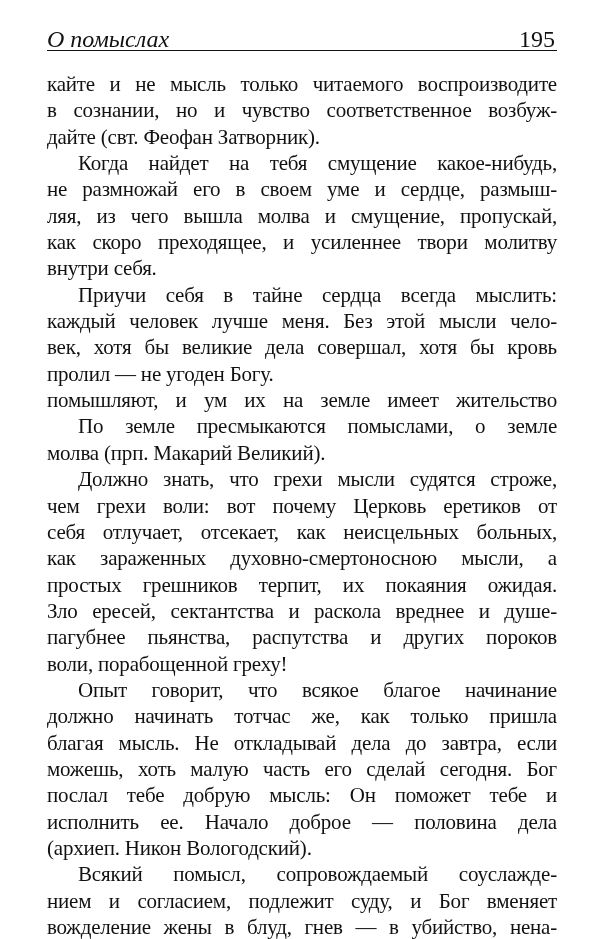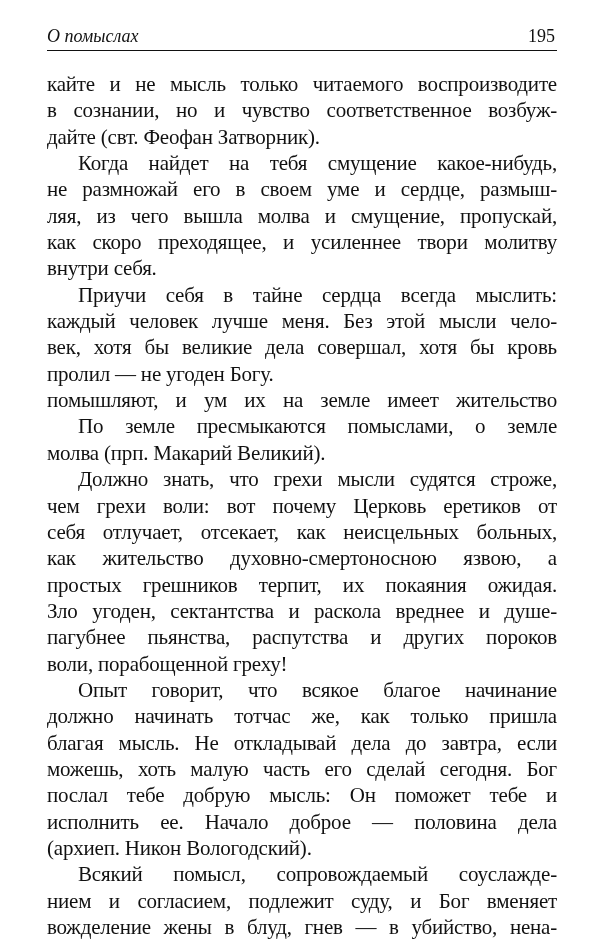--- a/index.html
+++ b/index.html
@@ -21,21 +21,21 @@
       top: 0;
       width: 510px;
     }
     .running-head {
       position: absolute;
       top: 20px;
       left: 0;
       width: 510px;
       height: 30px;
       border-bottom: 1.3px solid #111;
-      font-size: 18px;
+      font-size: 24px;
     }
     .running-head .title {
       position: absolute;
       left: 0;
       top: 6px;
       font-style: italic;
     }
     .running-head .page-num {
       position: absolute;
       right: 2px;
@@ -96,23 +96,23 @@
       </div>
       <div>
         <span class="line"><span>помышляют, и ум их на земле имеет жительство</span></span>
         <span class="line indent"><span>По земле пресмыкаются помыслами, о земле</span></span>
         <span class="line last"><span>молва </span><span class="cite">(прп. Макарий Великий)</span><span>.</span></span>
       </div>
       <div>
         <span class="line indent"><span>Должно знать, что грехи мысли судятся строже,</span></span>
         <span class="line"><span>чем грехи воли: вот почему Церковь еретиков от</span></span>
         <span class="line"><span>себя отлучает, отсекает, как неисцельных больных,</span></span>
-        <span class="line"><span>как жительство духовно-смертоносною язвою, а</span></span>
+        <span class="line"><span>как зараженных духовно-смертоносною мысли, а</span></span>
         <span class="line"><span>простых грешников терпит, их покаяния ожидая.</span></span>
-        <span class="line"><span>Зло угоден, сектантства и раскола вреднее и душе-</span></span>
+        <span class="line"><span>Зло ересей, сектантства и раскола вреднее и душе-</span></span>
         <span class="line"><span>пагубнее пьянства, распутства и других пороков</span></span>
         <span class="line last"><span>воли, порабощенной греху!</span></span>
       </div>
       <div>
         <span class="line indent"><span>Опыт говорит, что всякое благое начинание</span></span>
         <span class="line"><span>должно начинать тотчас же, как только пришла</span></span>
         <span class="line"><span>благая мысль. Не откладывай дела до завтра, если</span></span>
         <span class="line"><span>можешь, хоть малую часть его сделай сегодня. Бог</span></span>
         <span class="line"><span>послал тебе добрую мысль: Он поможет тебе и</span></span>
         <span class="line"><span>исполнить ее. Начало доброе — половина дела</span></span>

